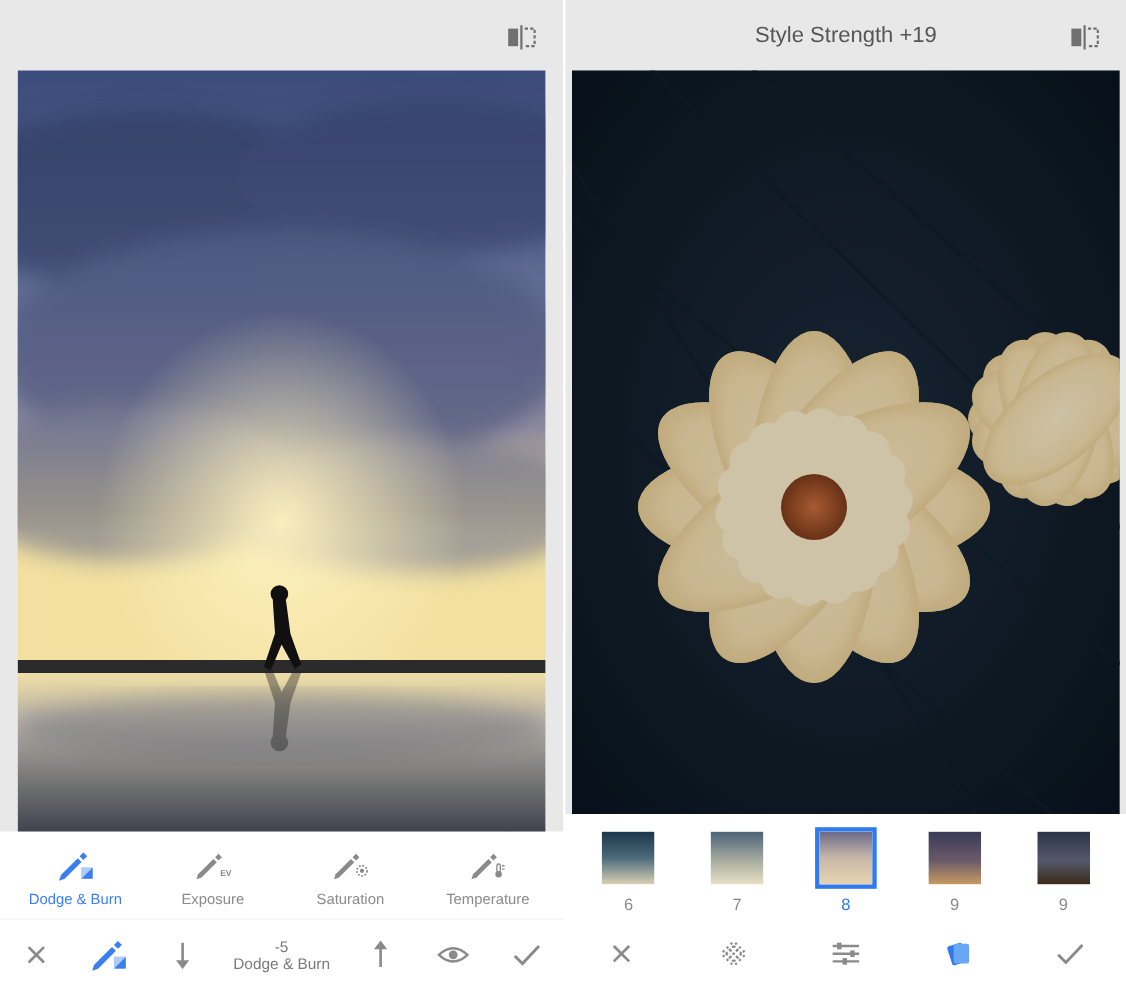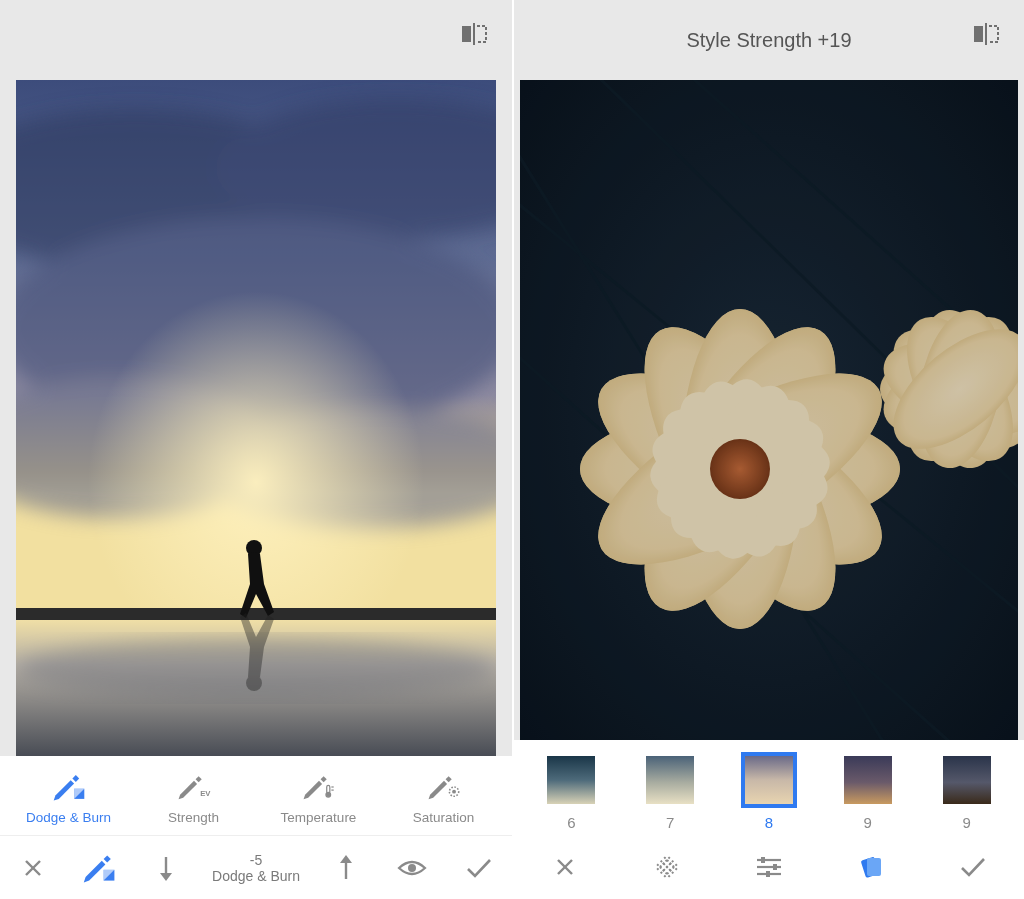--- a/index.html
+++ b/index.html
@@ -1,19 +1,19 @@
 <!DOCTYPE html>
 <html><head>
 <meta charset="utf-8">
 <style>
   * { box-sizing: border-box; margin: 0; padding: 0; }
   html, body { width: 1024px; height: 899px; overflow: hidden; font-family: -apple-system, Helvetica, Arial, sans-serif; background:#fff; }
   .wrap { display:flex; width:1024px; height:899px; }
   .pane { position:relative; width:512px; height:899px; display:flex; flex-direction:column; }
-  .topbar { height:80px; background:#e8e8e8; display:flex; align-items:center; justify-content:center; position:relative; }
+  .topbar { height:64px; background:#e8e8e8; display:flex; align-items:center; justify-content:center; position:relative; }
   .topbar .compare-icon { position:absolute; right:24px; top:22px; color:#707070; }
   .topbar .title { color:#555; font-size:20px; font-weight:400; }
   .preview { flex:1; display:flex; align-items:center; justify-content:center; background:#e8e8e8; overflow:hidden; }
   .preview .photo { position:relative; }
   .toolstrip { background:#fff; padding:14px 6px 10px; display:flex; justify-content:space-around; }
   .tool { display:flex; flex-direction:column; align-items:center; gap:6px; color:#8a8a8a; font-size:13.5px; cursor:pointer; min-width:100px; }
   .tool.active { color:#3a7ef0; }
   .tool .brush { width:34px; height:34px; display:flex; align-items:center; justify-content:center; }
   .bottombar { background:#fff; height:64px; border-top:1px solid #eee; display:flex; align-items:center; justify-content:space-around; color:#8a8a8a; }
   .bottombar .ic { width:56px; display:flex; align-items:center; justify-content:center; cursor:pointer; }
@@ -113,51 +113,51 @@
       <div class="tool">
         <span class="brush">
           <svg width="44" height="32" viewBox="0 0 44 32">
               <g fill="#8a8a8a">
                 <path d="M4 26 L22 8 l4 4 L8 30 l-6 2 z"></path>
                 <path d="M24 6 l4 -4 l4 4 l-4 4 z"></path>
               </g>
               <text x="30" y="28" font-size="10" fill="#8a8a8a" font-weight="600">EV</text>
             </svg>
         </span>
-        <span>Strength</span>
+        <span>Exposure</span>
+      </div>
+      <div class="tool">
+        <span class="brush">
+          <svg width="44" height="32" viewBox="0 0 44 32">
+              <g fill="#8a8a8a">
+                <path d="M4 26 L22 8 l4 4 L8 30 l-6 2 z"></path>
+                <path d="M24 6 l4 -4 l4 4 l-4 4 z"></path>
+              </g>
+              <circle cx="35" cy="22" r="6" fill="none" stroke="#8a8a8a" stroke-width="2" stroke-dasharray="2 2"></circle>
+              <circle cx="35" cy="22" r="2.5" fill="#8a8a8a"></circle>
+            </svg>
+        </span>
+        <span>Saturation</span>
       </div>
       <div class="tool">
         <span class="brush">
           <svg width="44" height="32" viewBox="0 0 44 32">
               <g fill="#8a8a8a">
                 <path d="M4 26 L22 8 l4 4 L8 30 l-6 2 z"></path>
                 <path d="M24 6 l4 -4 l4 4 l-4 4 z"></path>
               </g>
               <g stroke="#8a8a8a" stroke-width="1.6" fill="none">
                 <rect x="32" y="14" width="4" height="10" rx="2"></rect>
                 <circle cx="34" cy="26" r="3" fill="#8a8a8a"></circle>
                 <line x1="38" y1="16" x2="41" y2="16"></line>
                 <line x1="38" y1="20" x2="41" y2="20"></line>
               </g>
             </svg>
         </span>
         <span>Temperature</span>
-      </div>
-      <div class="tool">
-        <span class="brush">
-          <svg width="44" height="32" viewBox="0 0 44 32">
-              <g fill="#8a8a8a">
-                <path d="M4 26 L22 8 l4 4 L8 30 l-6 2 z"></path>
-                <path d="M24 6 l4 -4 l4 4 l-4 4 z"></path>
-              </g>
-              <circle cx="35" cy="22" r="6" fill="none" stroke="#8a8a8a" stroke-width="2" stroke-dasharray="2 2"></circle>
-              <circle cx="35" cy="22" r="2.5" fill="#8a8a8a"></circle>
-            </svg>
-        </span>
-        <span>Saturation</span>
       </div>
     </div>
 
     <div class="bottombar">
       <span class="ic">
         <svg width="24" height="24" viewBox="0 0 24 24" stroke="#8a8a8a" stroke-width="2.4">
             <line x1="5" y1="5" x2="19" y2="19"></line>
             <line x1="19" y1="5" x2="5" y2="19"></line>
           </svg>
       </span>

